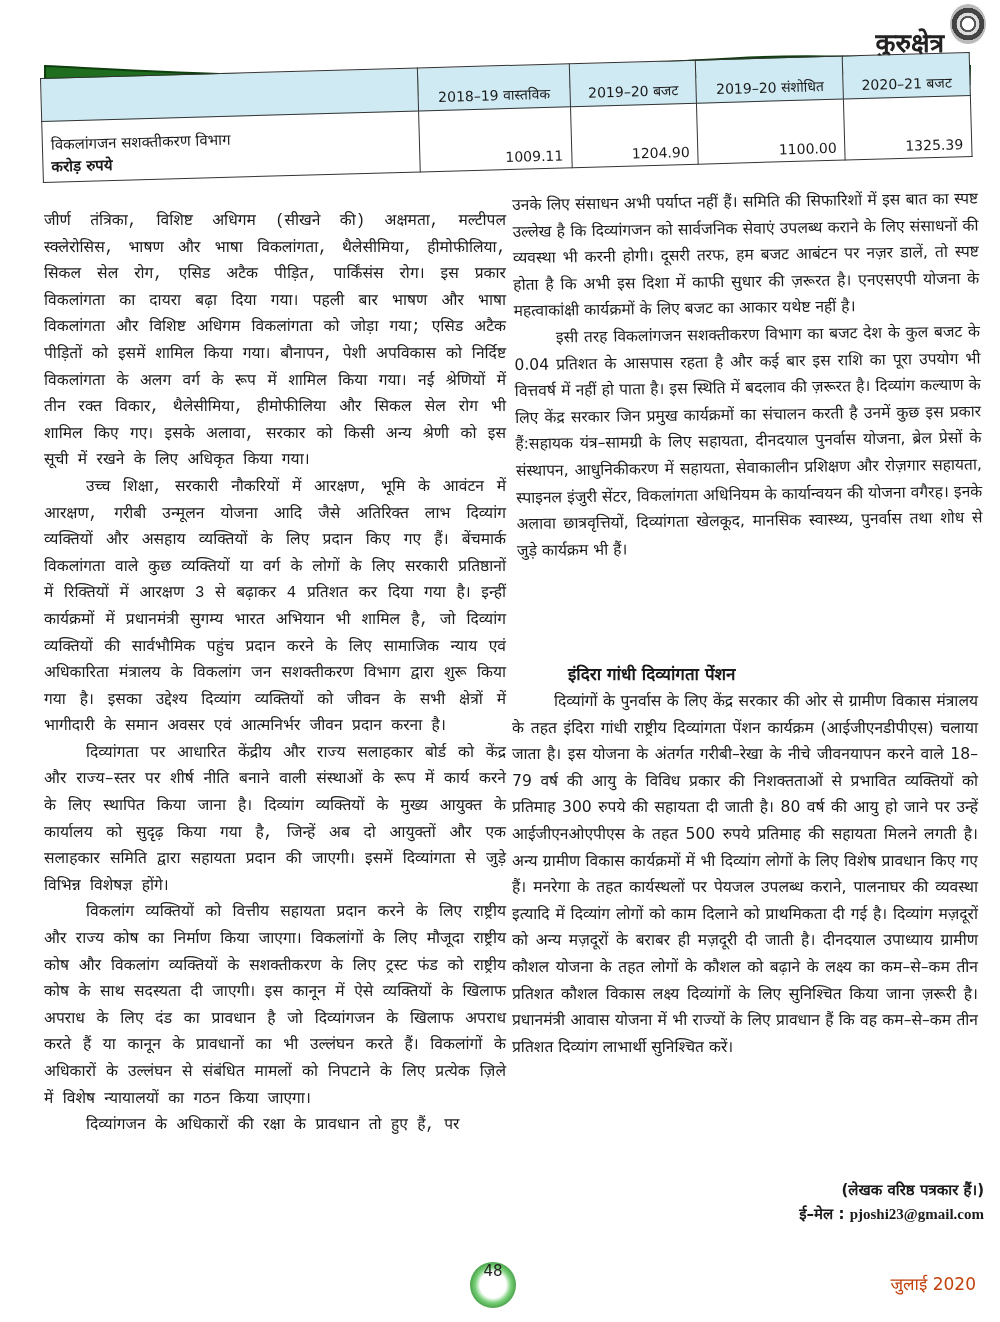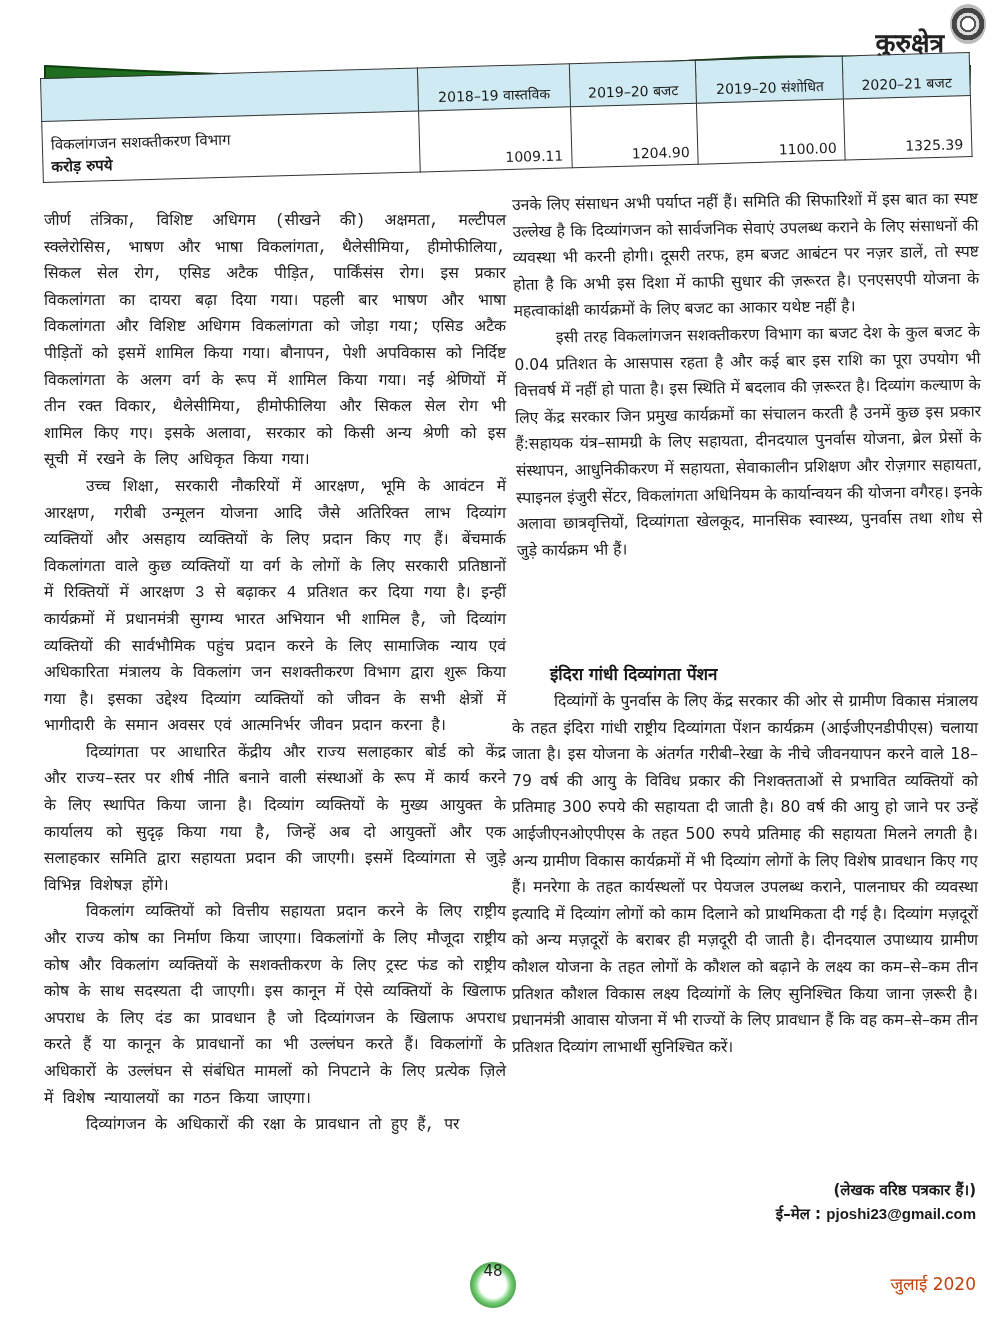--- a/index.html
+++ b/index.html
@@ -16,23 +16,23 @@
   table.budget thead th.blank { width:360px; }
   table.budget tbody td { height:52px; vertical-align:bottom; text-align:right; }
   table.budget tbody td.label { text-align:left; font-size:15px; line-height:22px; }
   table.budget tbody td.label b { font-weight:bold; }
   .col { position:absolute; font-size:15.6px; line-height:26.6px; text-align:justify; }
   .col p { margin:0; }
   .col p.ind { text-indent:42px; }
   #col-left { left:44px; top:208px; width:462px;font-family:Liberation Mono, monospace; }
   #col-right { left:512px; top:192px; width:466px; transform:rotate(-0.8deg); transform-origin:left top; }
   #col-right-low { left:512px; top:660px; width:466px; }
-  .subhead { font-weight:bold; font-size:17px; margin-left:38px; line-height:28px; }
-  .author { position:absolute; right:24px; top:1178px; text-align:right; font-size:15px; line-height:24px; font-weight:bold; }
-  .author .email { font-family:Liberation Sans, sans-serif; }
+  .subhead { font-weight:bold; font-size:17px; margin-left:56px; line-height:28px; }
+  .author { position:absolute; right:16px; top:1178px; text-align:right; font-size:15px; line-height:24px; font-weight:bold; }
+  .author .email { font-family:Liberation Serif, serif; }
   .page-num { position:absolute; left:470px; top:1262px; width:46px; height:46px; border-radius:50%;
               background: radial-gradient(circle, #ffffff 0 40%, #7ad07a 55%, #1d7a1d 85%, #0d4d0d 100%);
               display:flex; justify-content:center; font-size:15px; color:#222; }
   .issue-date { position:absolute; right:24px; top:1272px; font-size:17px; color:#c2410c; }
 </style>
 </head>
 <body>
 
 <div class="header-brand">कुरुक्षेत्र</div>
 <div class="logo"></div>

